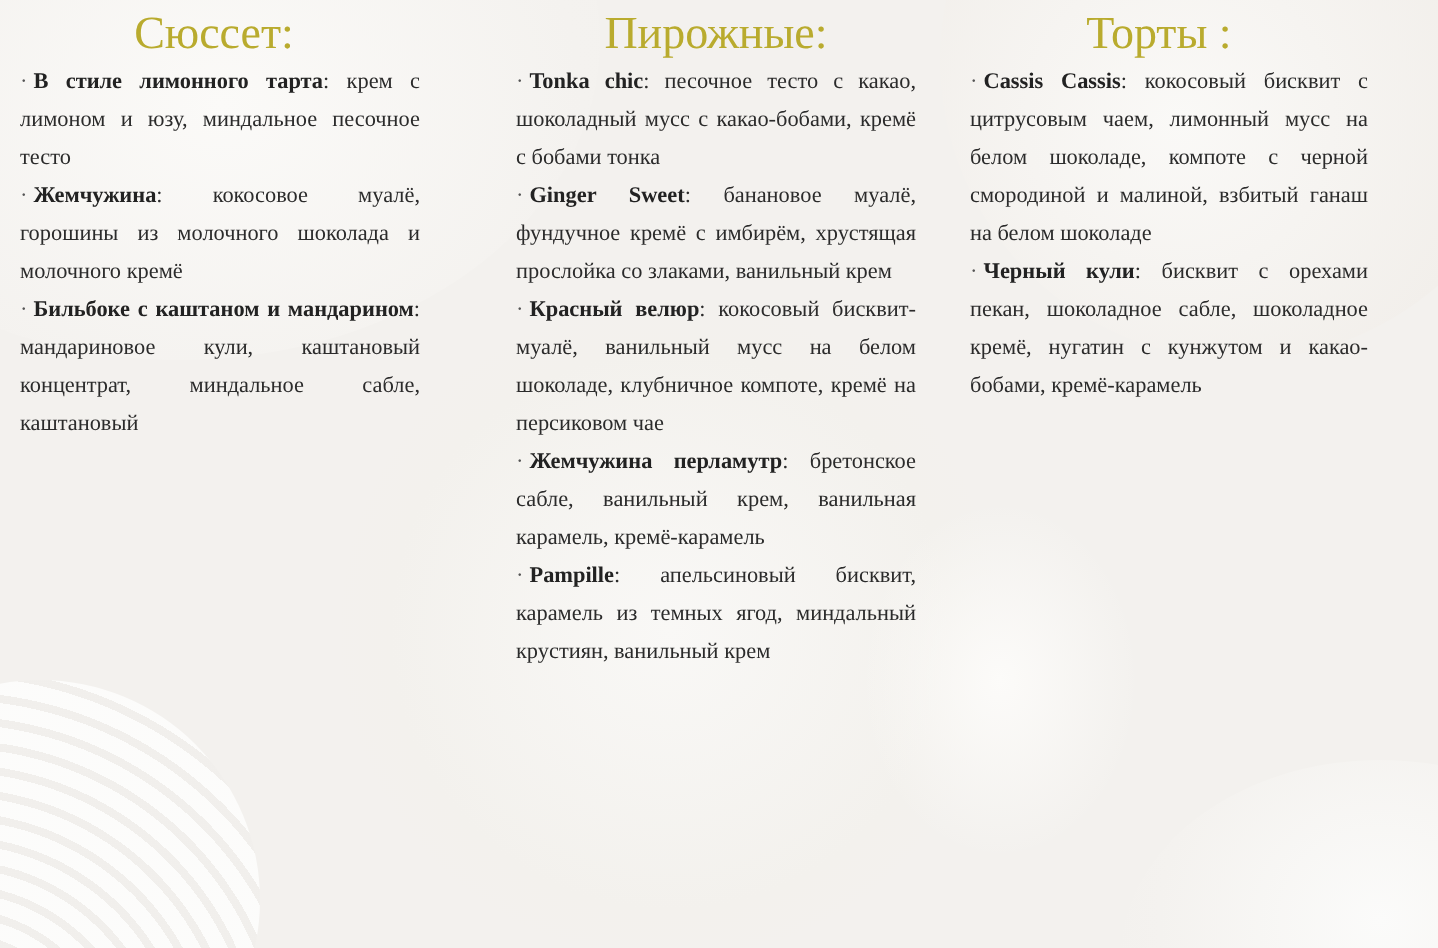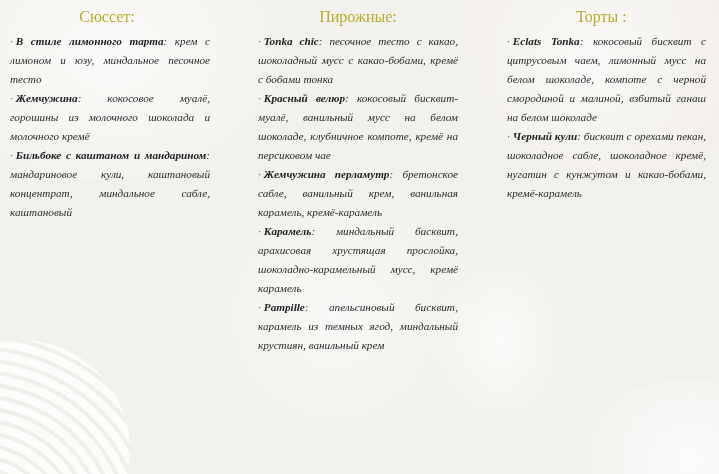--- a/index.html
+++ b/index.html
@@ -22,29 +22,29 @@
         background: radial-gradient(ellipse at 50% 40%, #fbfbfa 0%, #f4f2ef 60%, rgba(240,238,234,0) 72%); }
   .b6 { left:430px; top:250px; width:140px; height:180px;
         background: radial-gradient(ellipse at 50% 50%, #fcfbf9 0%, rgba(240,238,234,0) 70%); }
 
   .col {
     position:absolute; top:0; width:200px;
     font-size:11.2px; line-height:19px; color:#2b2b2b;
   }
   .col-1 { left:10px; }
   .col-2 { left:258px; }
-  .col-3 { left:507px; width:199px; }
+  .col-3 { left:485px; width:199px; }
   .col h2 {
     margin:0; padding-top:6px; height:26px;
-    font-weight:normal; font-size:16px; line-height:22px;
+    font-weight:normal; font-size:23px; line-height:22px;
     color:#b9ab2e; text-align:center;
   }
   .col-1 h2 { margin-left:-6px; }
   .col-3 h2 { margin-left:-10px; }
-  .item { margin:0; text-align:justify;font-style:italic; }
+  .item { margin:0; text-align:justify; }
   .item .dot { color:#555; margin-right:3px; }
   .item b { font-weight:bold; color:#222; }
 </style>
 </head>
 <body>
 
 <div class="bg">
   <div class="blob b1"></div>
   <div class="blob b2"></div>
   <div class="blob b3"></div>
@@ -56,23 +56,23 @@
 <div class="col col-1">
   <h2>Сюссет:</h2>
   <p class="item"><span class="dot">·</span><b>В стиле лимонного тарта</b><span>: крем с лимоном и юзу, миндальное песочное тесто</span></p>
   <p class="item"><span class="dot">·</span><b>Жемчужина</b><span>: кокосовое муалё, горошины из молочного шоколада и молочного кремё</span></p>
   <p class="item"><span class="dot">·</span><b>Бильбоке с каштаном и мандарином</b><span>: мандариновое кули, каштановый концентрат, миндальное сабле, каштановый</span></p>
 </div>
 
 <div class="col col-2">
   <h2>Пирожные:</h2>
   <p class="item"><span class="dot">·</span><b>Tonka chic</b><span>: песочное тесто с какао, шоколадный мусс с какао-бобами, кремё с бобами тонка</span></p>
+  <p class="item"><span class="dot">·</span><b>Ginger Sweet</b><span>: банановое муалё, фундучное кремё с имбирём, хрустящая прослойка со злаками, ванильный крем</span></p>
   <p class="item"><span class="dot">·</span><b>Красный велюр</b><span>: кокосовый бисквит-муалё, ванильный мусс на белом шоколаде, клубничное компоте, кремё на персиковом чае</span></p>
   <p class="item"><span class="dot">·</span><b>Жемчужина перламутр</b><span>: бретонское сабле, ванильный крем, ванильная карамель, кремё-карамель</span></p>
-  <p class="item"><span class="dot">·</span><b>Карамель</b><span>: миндальный бисквит, арахисовая хрустящая прослойка, шоколадно-карамельный мусс, кремё карамель</span></p>
   <p class="item"><span class="dot">·</span><b>Pampille</b><span>: апельсиновый бисквит, карамель из темных ягод, миндальный крустиян, ванильный крем</span></p>
 </div>
 
 <div class="col col-3">
   <h2>Торты :</h2>
-  <p class="item"><span class="dot">·</span><b>Eclats Tonka</b><span>: кокосовый бисквит с цитрусовым чаем, лимонный мусс на белом шоколаде, компоте с черной смородиной и малиной, взбитый ганаш на белом шоколаде</span></p>
+  <p class="item"><span class="dot">·</span><b>Cassis Cassis</b><span>: кокосовый бисквит с цитрусовым чаем, лимонный мусс на белом шоколаде, компоте с черной смородиной и малиной, взбитый ганаш на белом шоколаде</span></p>
   <p class="item"><span class="dot">·</span><b>Черный кули</b><span>: бисквит с орехами пекан, шоколадное сабле, шоколадное кремё, нугатин с кунжутом и какао-бобами, кремё-карамель</span></p>
 </div>
 
 </body></html>

